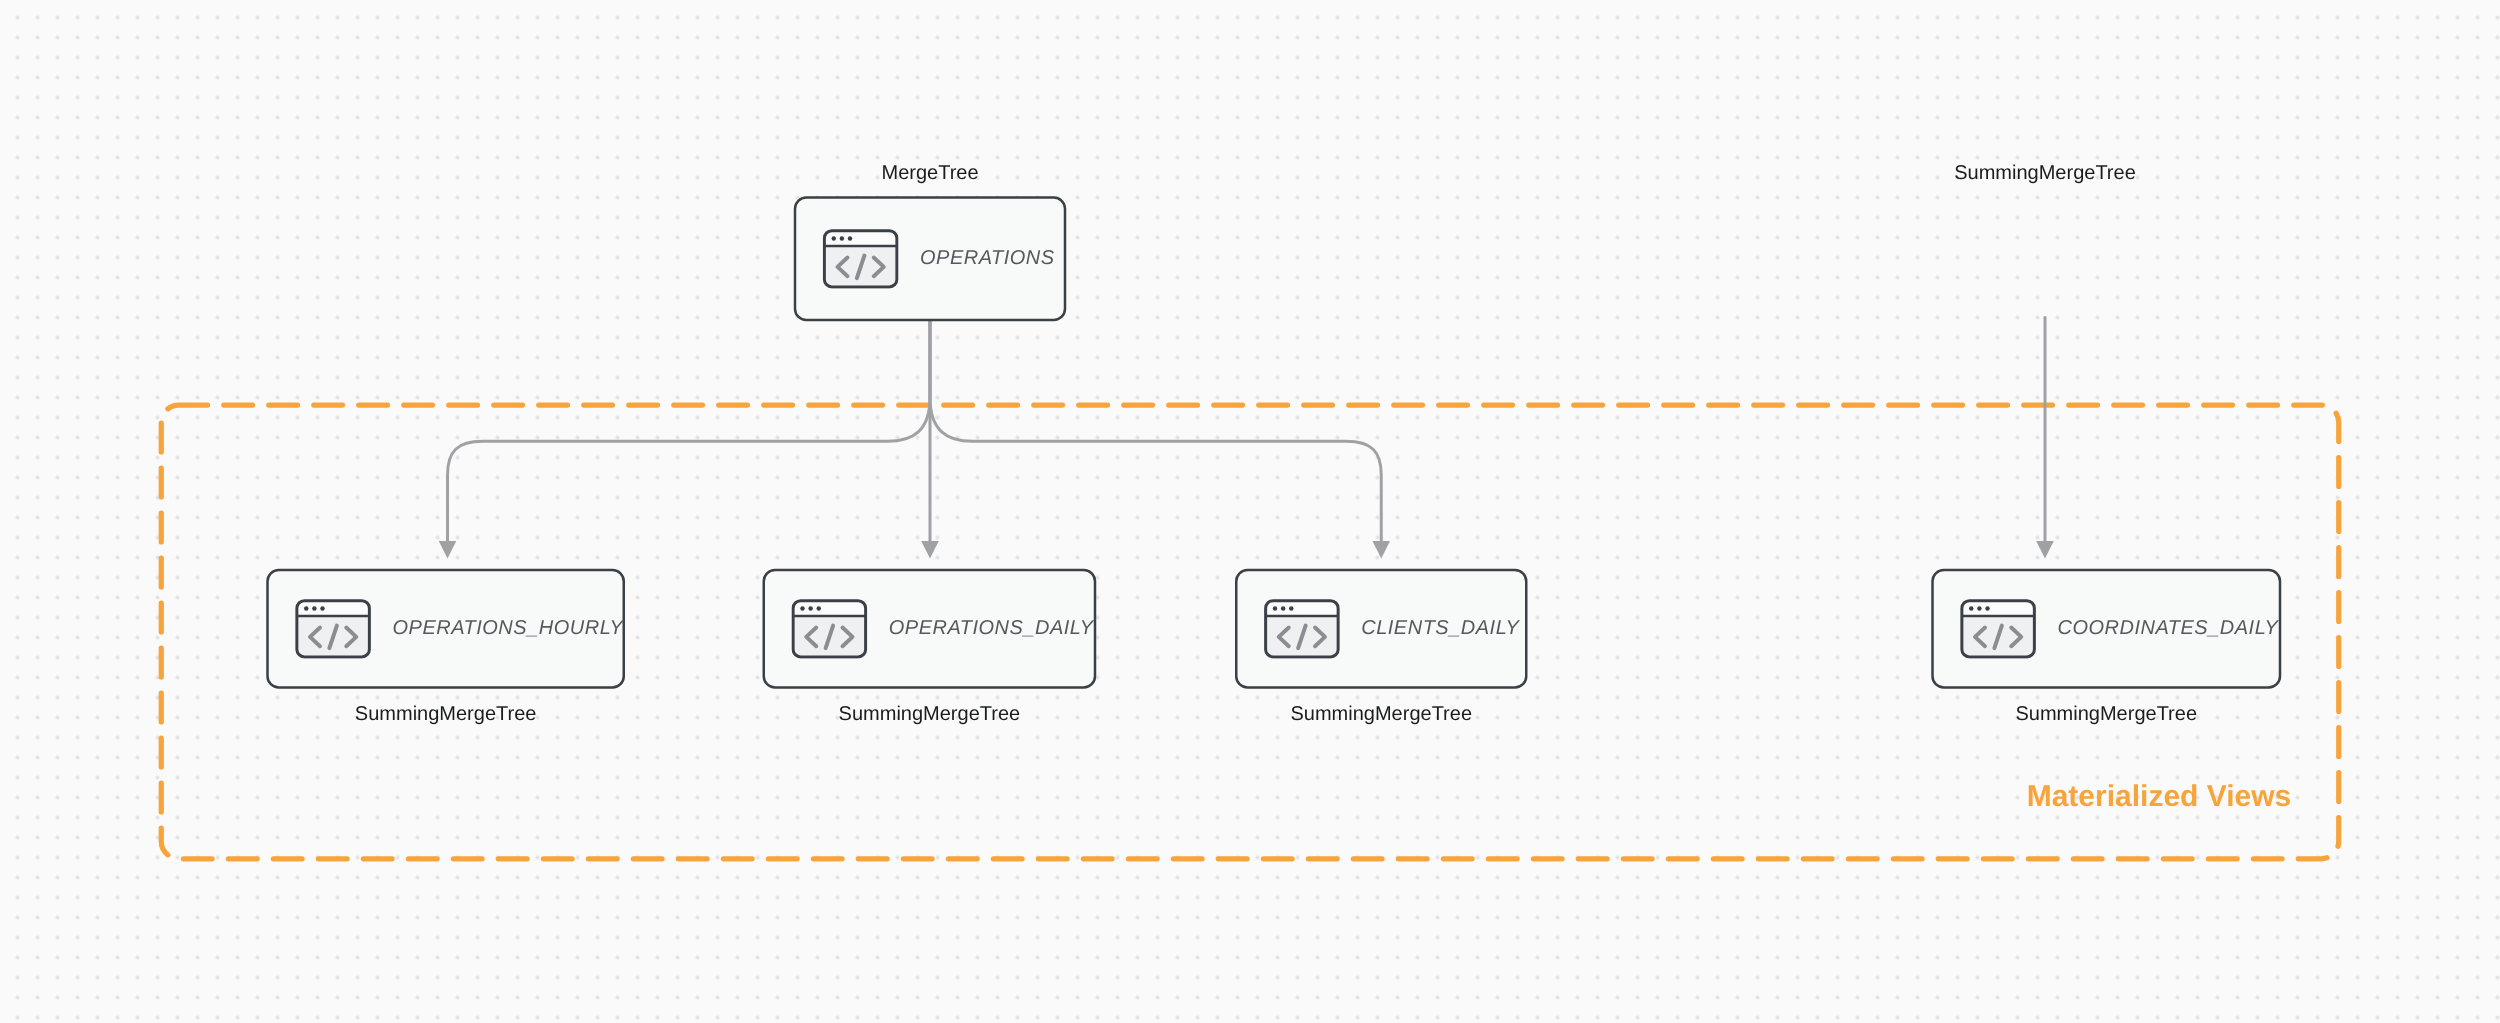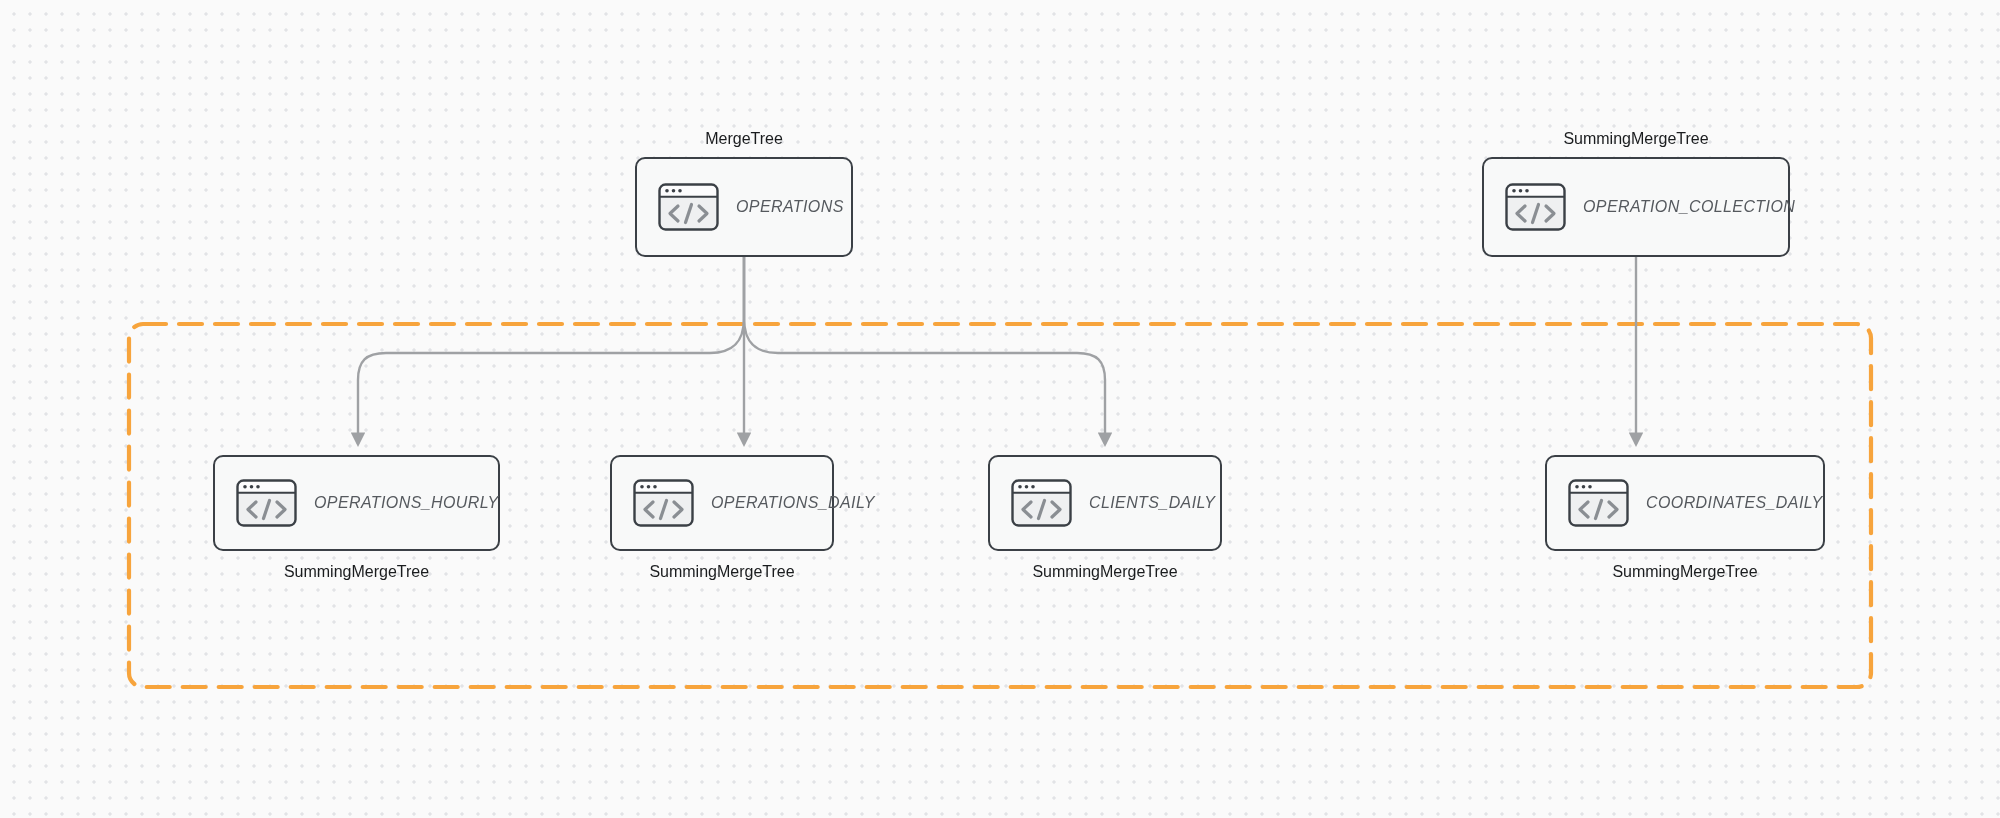--- a/index.html
+++ b/index.html
@@ -56,21 +56,21 @@
     letter-spacing: 0.4px;
     color: #55595e;
     white-space: nowrap;
   }
   .code-icon { flex: 0 0 auto; display: block; }
 
   
   #node-operations            { left: 635px;  top: 128px; width: 218px; }
   #node-operation-collection  { left: 1482px; top: 128px; width: 308px; }
   #node-operations-hourly     { left: 213px;  top: 455px; width: 287px; }
-  #node-operations-daily      { left: 610px;  top: 455px; width: 224px; }
+  #node-operations-daily      { left: 610px;  top: 455px; width: 267px; }
   #node-clients-daily         { left: 988px;  top: 455px; width: 234px; }
   #node-coordinates-daily     { left: 1497px; top: 455px; width: 280px; padding-left: 48px; }
 
   #group-label {
     position: absolute;
     left: 1493px;
     top: 624px;
     width: 340px;
     text-align: right;
     font-size: 24px;
@@ -117,37 +117,20 @@
           <path d="M 41 23 L 49 30.5 L 41 38"></path>
           <path d="M 33.5 21.5 L 27.5 39.5"></path>
         </g>
       </svg>
       <span class="node-name">OPERATIONS</span>
     </div>
   </div>
 
   <div class="node top" id="node-operation-collection">
     <div class="engine-label">SummingMergeTree</div>
-    <div class="node-box">
-      <svg class="code-icon" width="61" height="48" viewBox="0 0 61 48">
-        <rect x="1.5" y="1.5" width="58" height="45" rx="6" fill="#eff0f1"></rect>
-        <path d="M 7.5 2 H 53.5 A 6 6 0 0 1 59.5 8 V 13.5 H 1.5 V 8 A 6 6 0 0 1 7.5 2 Z" fill="#fcfcfd"></path>
-        <rect x="1.5" y="1.5" width="58" height="45" rx="6" fill="none" stroke="#3b4046" stroke-width="2.4"></rect>
-        <line x1="1.5" y1="13.8" x2="59.5" y2="13.8" stroke="#3b4046" stroke-width="2"></line>
-        <circle cx="9" cy="7.8" r="1.8" fill="#3b4046"></circle>
-        <circle cx="15.5" cy="7.8" r="1.8" fill="#3b4046"></circle>
-        <circle cx="22" cy="7.8" r="1.8" fill="#3b4046"></circle>
-        <g fill="none" stroke="#8a8e93" stroke-width="3.2" stroke-linecap="round" stroke-linejoin="round">
-          <path d="M 20 23 L 12 30.5 L 20 38"></path>
-          <path d="M 41 23 L 49 30.5 L 41 38"></path>
-          <path d="M 33.5 21.5 L 27.5 39.5"></path>
-        </g>
-      </svg>
-      <span class="node-name">OPERATION_COLLECTION</span>
-    </div>
   </div>
 
   <div class="node bottom" id="node-operations-hourly">
     <div class="node-box">
       <svg class="code-icon" width="61" height="48" viewBox="0 0 61 48">
         <rect x="1.5" y="1.5" width="58" height="45" rx="6" fill="#eff0f1"></rect>
         <path d="M 7.5 2 H 53.5 A 6 6 0 0 1 59.5 8 V 13.5 H 1.5 V 8 A 6 6 0 0 1 7.5 2 Z" fill="#fcfcfd"></path>
         <rect x="1.5" y="1.5" width="58" height="45" rx="6" fill="none" stroke="#3b4046" stroke-width="2.4"></rect>
         <line x1="1.5" y1="13.8" x2="59.5" y2="13.8" stroke="#3b4046" stroke-width="2"></line>
         <circle cx="9" cy="7.8" r="1.8" fill="#3b4046"></circle>
@@ -220,14 +203,15 @@
           <path d="M 20 23 L 12 30.5 L 20 38"></path>
           <path d="M 41 23 L 49 30.5 L 41 38"></path>
           <path d="M 33.5 21.5 L 27.5 39.5"></path>
         </g>
       </svg>
       <span class="node-name">COORDINATES_DAILY</span>
     </div>
     <div class="engine-label">SummingMergeTree</div>
   </div>
 
+  <div id="group-label">Materialized Views</div>
 
 </div>
 
 </body></html>

